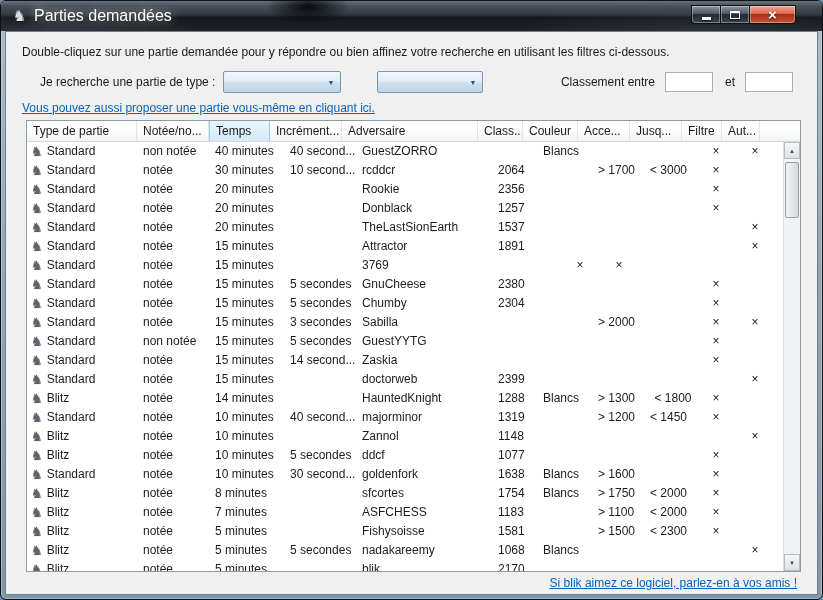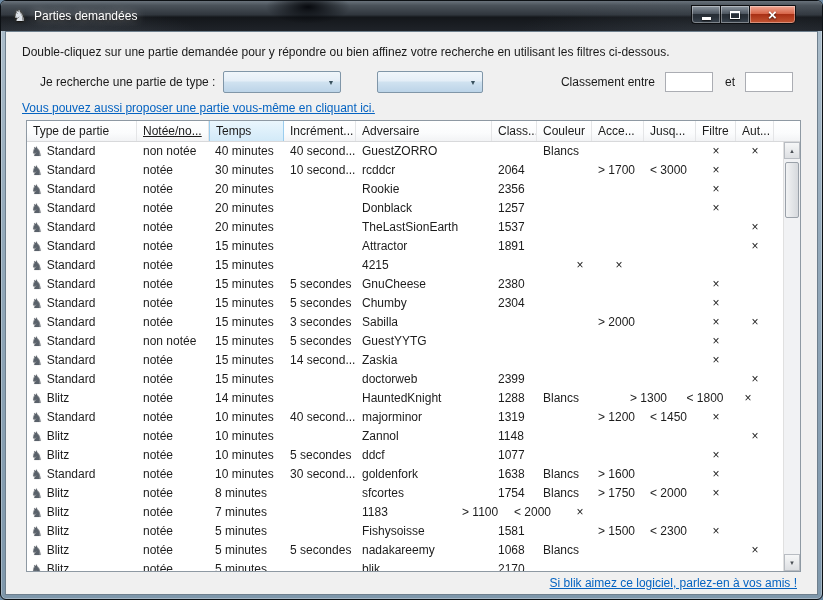--- a/index.html
+++ b/index.html
@@ -12,21 +12,21 @@
   
   .titlebar { position:absolute; top:0; left:0; right:0; height:30px; border-radius:5px 5px 0 0;
     display:flex; align-items:center; padding:0 10px;
     background:
       radial-gradient(60px 24px at 307px 6px, rgba(2,4,8,.92), rgba(2,4,8,0) 70%),
       radial-gradient(200px 40px at 60px 34px, rgba(150,165,180,.18), rgba(150,165,180,0) 70%),
       radial-gradient(260px 46px at 700px 30px, rgba(140,155,170,.12), rgba(140,155,170,0) 70%),
       linear-gradient(180deg,#69727b 0%,#4a525a 15%,#30363d 46%,#14171b 54%,#1f2329 100%); }
   .appicon { width:17px; height:17px; display:flex; align-items:center; justify-content:center;
     font-size:15px; color:#dde2e8; text-shadow:0 1px 2px rgba(0,0,0,.9), 0 0 3px rgba(255,215,130,.35); }
-  .wtitle { color:#fff; font-size:12px; margin-left:6px;
+  .wtitle { color:#fff; font-size:16px; margin-left:6px;
     text-shadow:0 0 10px rgba(255,255,255,.75), 0 1px 3px rgba(0,0,0,.9); }
 
   .controls { position:absolute; top:4px; right:26px; display:flex; }
   .wbtn { height:19px; border:1px solid #0d0f12; box-shadow:inset 0 0 0 1px rgba(255,255,255,.35);
     display:flex; align-items:center; justify-content:center; cursor:default; }
   .wbtn.minb, .wbtn.maxb { width:29px;
     background:linear-gradient(180deg,rgba(170,180,190,.7) 0%,rgba(90,100,112,.65) 45%,rgba(35,42,50,.78) 50%,rgba(70,82,95,.7) 100%); }
   .wbtn.minb { border-radius:0 0 0 4px; border-right:none; }
   .wbtn.maxb { border-right:none; }
   .wbtn.closeb { width:47px; border-radius:0 0 4px 0;
@@ -122,22 +122,22 @@
       <input class="tinput" type="text" value="" style="">
     </div>
 
     <div class="propose">
       <a class="link">Vous pouvez aussi proposer une partie vous-même en cliquant ici.</a>
     </div>
 
     <div class="table">
       <div class="thead">
           <div class="th" style="width: 110px;">Type de partie</div>
-          <div class="th" style="width: 72px; text-decoration: underline;">Notée/no...</div>
-          <div class="th sorted" style="width: 75px;">Temps</div>
+          <div class="th" style="width: 72px;">Notée/no...</div>
+          <div class="th sorted" style="width: 61px;">Temps</div>
           <div class="th" style="width: 72px;">Incrément...</div>
           <div class="th" style="width: 136px;">Adversaire</div>
           <div class="th" style="width: 45px;">Class...</div>
           <div class="th" style="width: 55px;">Couleur</div>
           <div class="th" style="width: 52px;">Acce...</div>
           <div class="th" style="width: 52px;">Jusq...</div>
           <div class="th" style="width: 40px;">Filtre</div>
           <div class="th" style="width: 38px;">Aut...</div>
           <div class="th filler"></div>
         </div>
@@ -239,21 +239,21 @@
             <div class="td ctr" style="width: 38px;">×</div>
           </div>
           <div class="tr">
             <div class="td typec" style="width: 110px;">
               <span class="knight">♞</span>
               <span>Standard</span>
             </div>
             <div class="td" style="width: 72px;">notée</div>
             <div class="td" style="width: 75px;">15 minutes</div>
             <div class="td" style="width: 72px;"></div>
-            <div class="td" style="width: 45px;">4215</div>
+            <div class="td" style="width: 45px;">3769</div>
             <div class="td" style="width: 55px;"></div>
             <div class="td" style="width: 52px;"></div>
             <div class="td" style="width: 52px;"></div>
             <div class="td ctr" style="width: 40px;">×</div>
             <div class="td ctr" style="width: 38px;">×</div>
           </div>
           <div class="tr">
             <div class="td typec" style="width: 110px;">
               <span class="knight">♞</span>
               <span>Standard</span>
@@ -353,21 +353,21 @@
             <div class="td typec" style="width: 110px;">
               <span class="knight">♞</span>
               <span>Blitz</span>
             </div>
             <div class="td" style="width: 72px;">notée</div>
             <div class="td" style="width: 75px;">14 minutes</div>
             <div class="td" style="width: 72px;"></div>
             <div class="td" style="width: 136px;">HauntedKnight</div>
             <div class="td" style="width: 45px;">1288</div>
             <div class="td" style="width: 55px;">Blancs</div>
-            <div class="td" style="width: 52px; margin-left: 32px;">&gt; 1300</div>
+            <div class="td" style="width: 52px;">&gt; 1300</div>
             <div class="td" style="width: 52px; text-align: center;">&lt; 1800</div>
             <div class="td ctr" style="width: 40px;">×</div>
             <div class="td ctr" style="width: 38px;"></div>
           </div>
           <div class="tr">
             <div class="td typec" style="width: 110px;">
               <span class="knight">♞</span>
               <span>Standard</span>
             </div>
             <div class="td" style="width: 72px;">notée</div>
@@ -446,20 +446,21 @@
             <div class="td ctr" style="width: 38px;"></div>
           </div>
           <div class="tr">
             <div class="td typec" style="width: 110px;">
               <span class="knight">♞</span>
               <span>Blitz</span>
             </div>
             <div class="td" style="width: 72px;">notée</div>
             <div class="td" style="width: 75px;">7 minutes</div>
             <div class="td" style="width: 72px;"></div>
+            <div class="td" style="width: 136px;">ASFCHESS</div>
             <div class="td" style="width: 45px;">1183</div>
             <div class="td" style="width: 55px;"></div>
             <div class="td" style="width: 52px;">&gt; 1100</div>
             <div class="td" style="width: 52px;">&lt; 2000</div>
             <div class="td ctr" style="width: 40px;">×</div>
             <div class="td ctr" style="width: 38px;"></div>
           </div>
           <div class="tr">
             <div class="td typec" style="width: 110px;">
               <span class="knight">♞</span>

